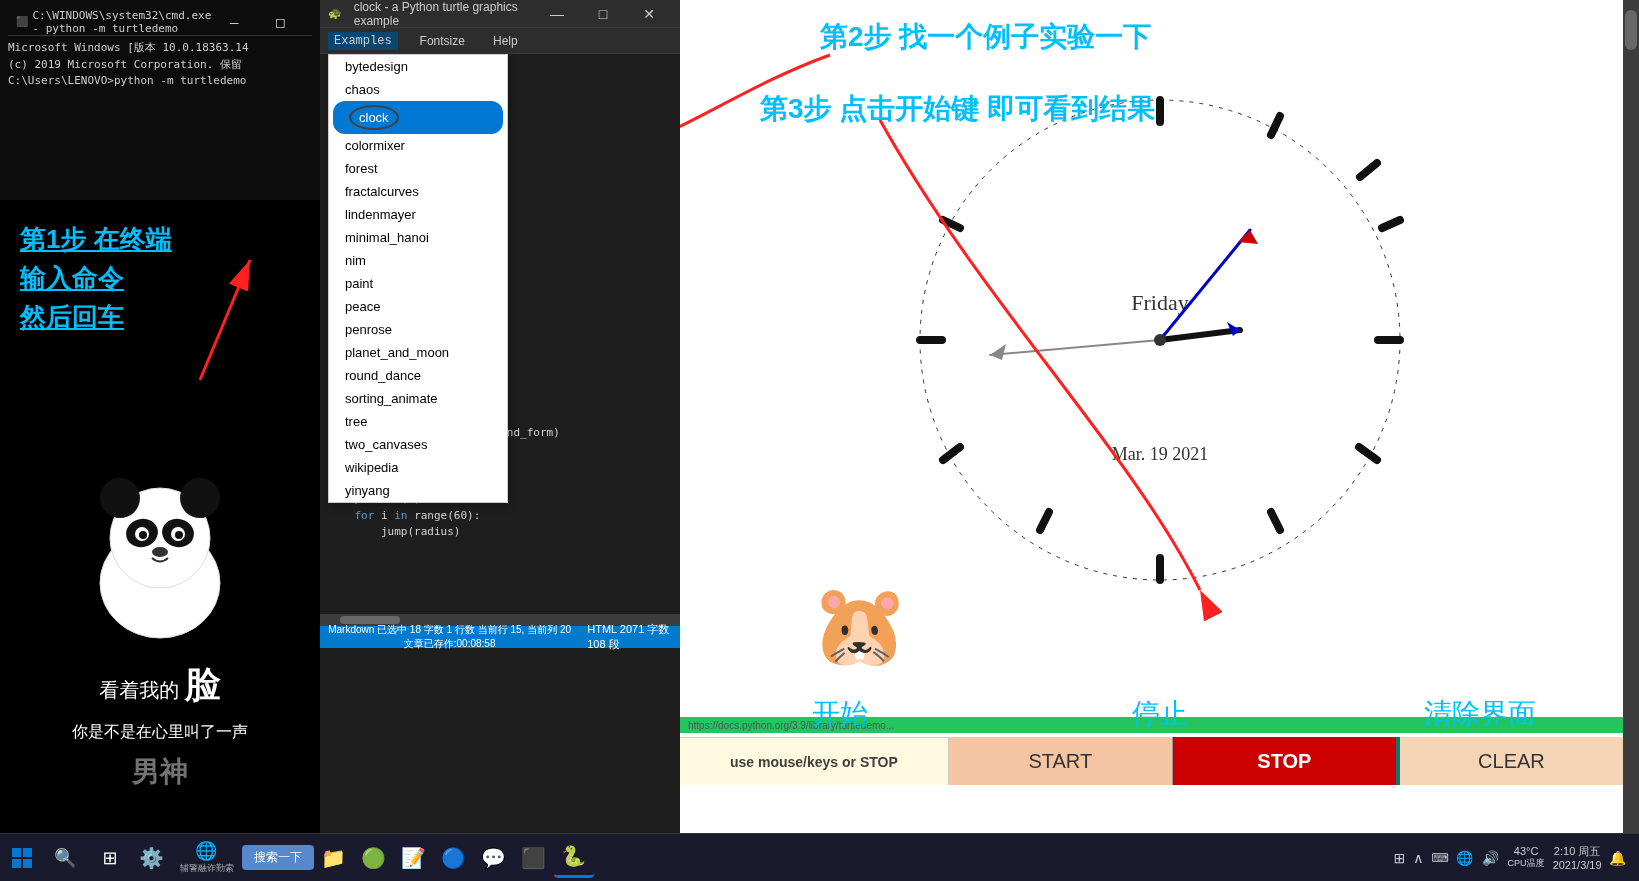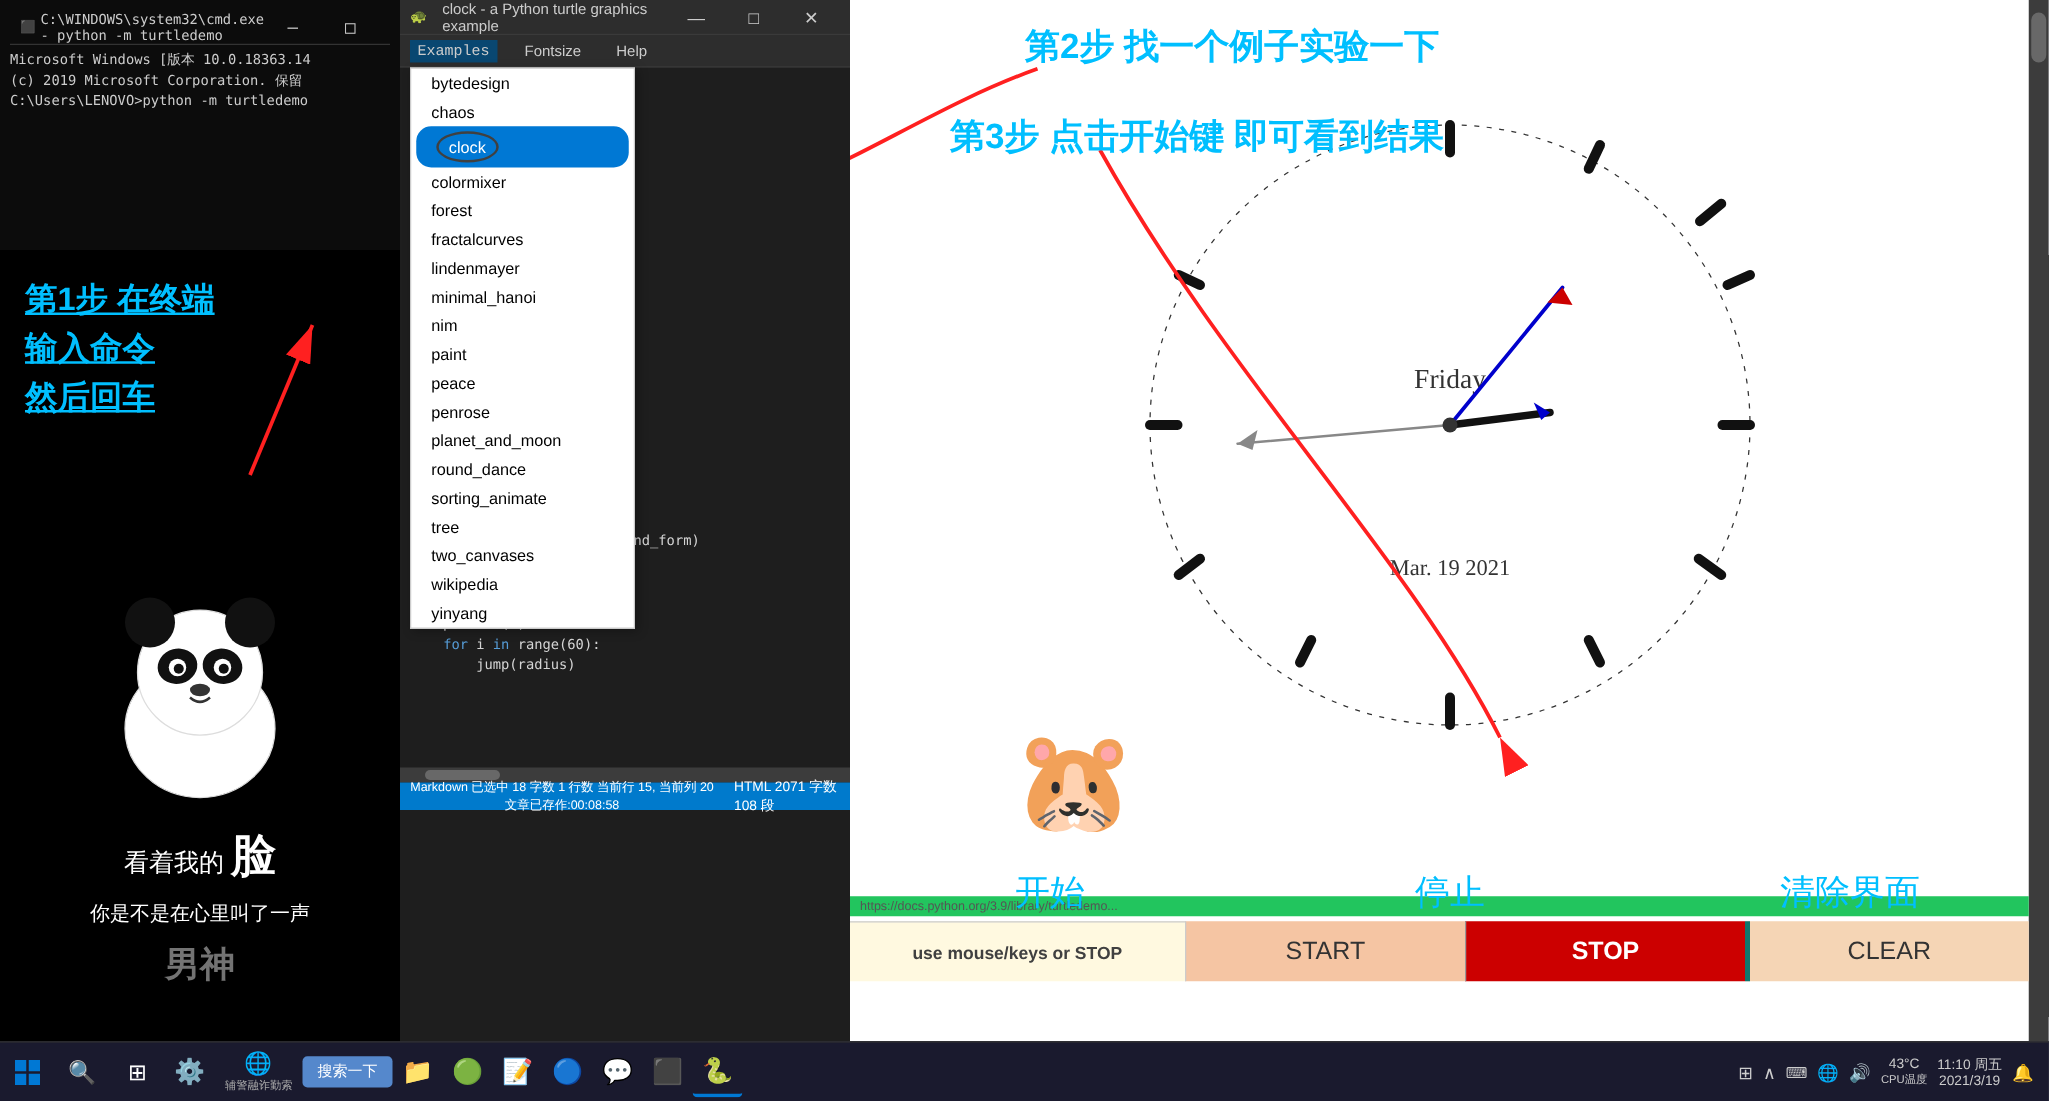--- a/index.html
+++ b/index.html
@@ -352,18 +352,18 @@
     <span style="font-size:14px;">⊞</span>
     <span style="font-size:14px;">∧</span>
     <span style="font-size:12px;">⌨</span>
     <span style="font-size:14px;">🌐</span>
     <span style="font-size:14px;">🔊</span>
     <div style="text-align:center;">
       <div>43°C</div>
       <div style="font-size:9px;">CPU温度</div>
     </div>
     <div class="taskbar-time">
-      <div>11:10 周五</div>
+      <div>2:10 周五</div>
       <div>2021/3/19</div>
     </div>
     <span style="font-size:14px;">🔔</span>
   </div>
 </div>
 
 </body></html>

